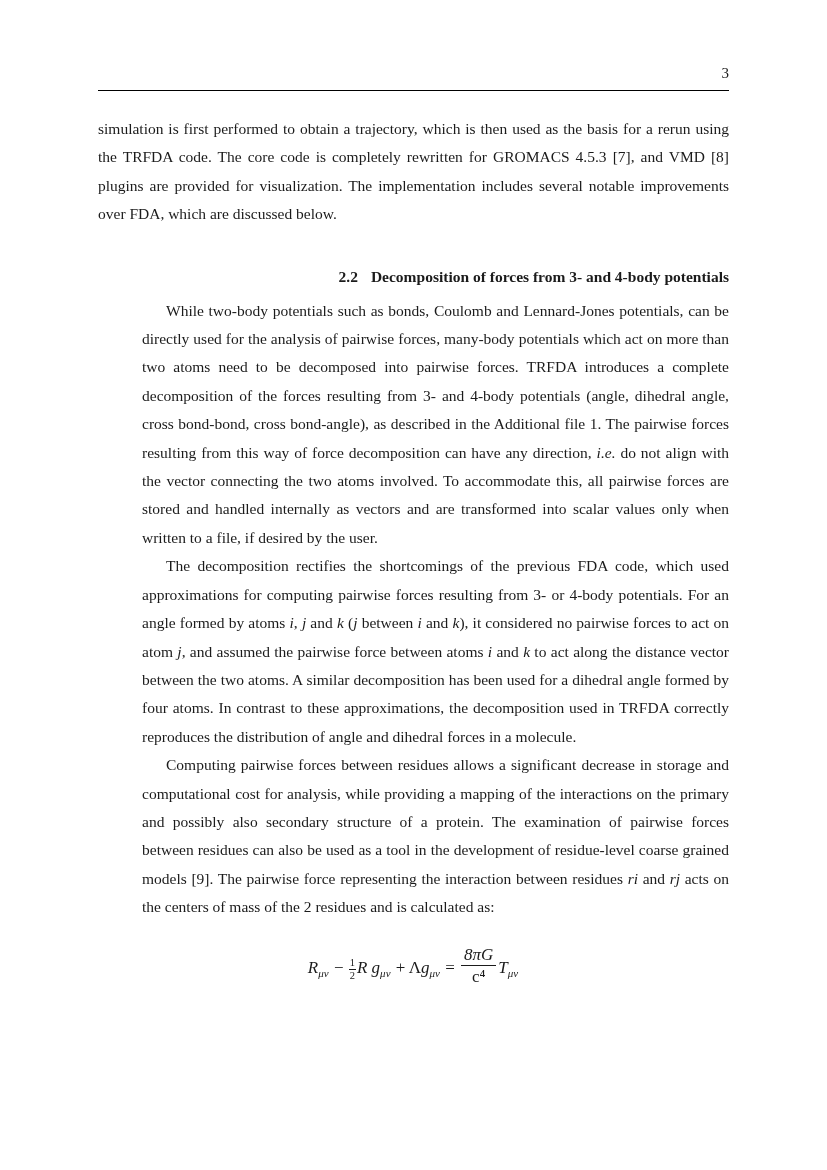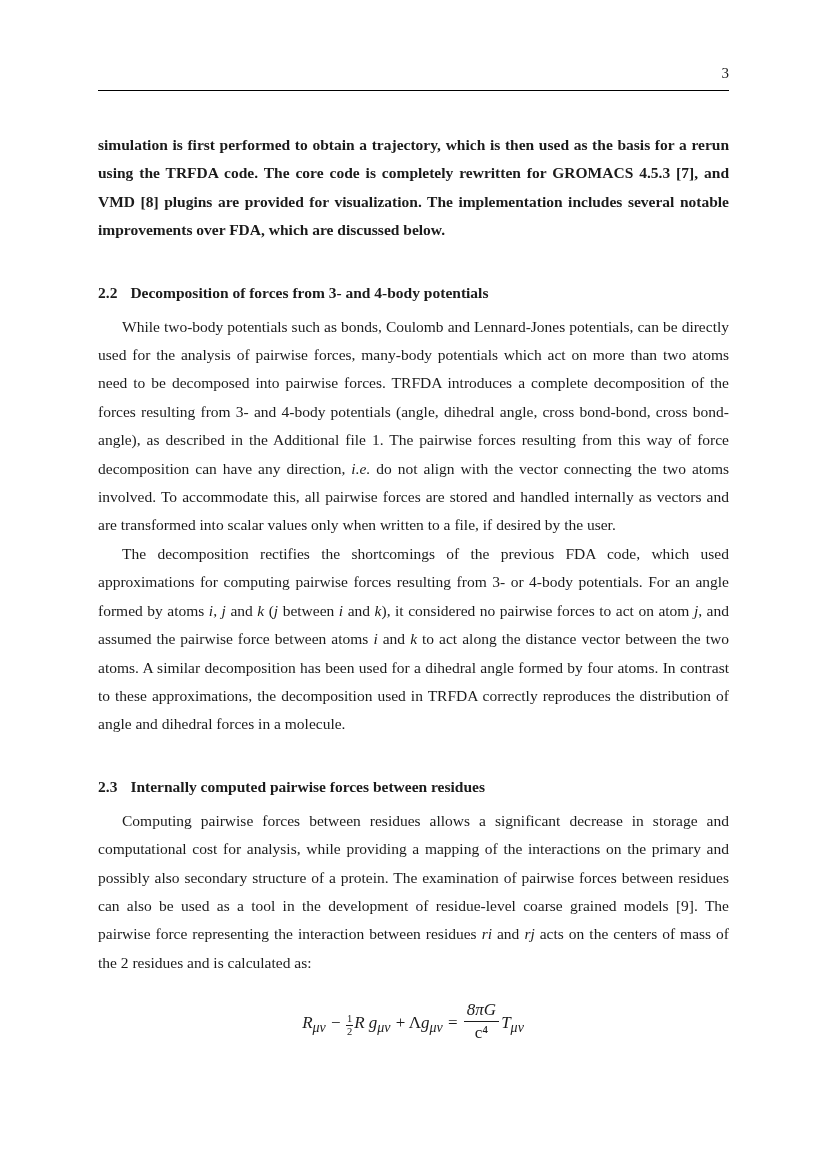--- a/index.html
+++ b/index.html
@@ -29,44 +29,44 @@
   }
   main.page-body {
     padding-top: 0;
   }
   .para {
     font-size: 15.5px;
     line-height: 28.4px;
     text-align: justify;
     margin: 0;
   }
-  .para.first { margin-top: 40px; font-weight: bold; }
-  .para.indent { text-indent: 24px; }
+  .para.first { margin-top: 24px; }
+  .para.indent { text-indent: 24px; margin-left: 44px; }
   h2.sec-heading {
     font-size: 15.5px;
     font-weight: bold;
     line-height: 24px;
     margin-top: 36px;
     margin-bottom: 8px;
-    text-align: left;
+    text-align: right;
   }
   h2.sec-heading .secnum { margin-right: 13px; }
   .it { font-style: italic; }
   .equation {
     margin-top: 14px;
     text-align: center;
     font-size: 17px;
     line-height: 1;
     white-space: pre-wrap;
   }
   .eq-var { font-style: italic; }
   .eq-op  { font-style: normal; }
   .eq-sub {
     font-style: italic;
-    font-size: 14px;
+    font-size: 11px;
     vertical-align: -4px;
     margin-right: 1px;
   }
   .frac {
     display: inline-block;
     vertical-align: middle;
     text-align: center;
     line-height: 1.15;
     position: relative;
     top: -3px;
@@ -104,22 +104,19 @@
     <p class="para first"><span>simulation is first performed to obtain a trajectory, which is then used as the basis for a rerun using the TRFDA code.  The core code is completely rewritten for GROMACS 4.5.3 [7], and VMD [8] plugins are provided for visualization.  The implementation includes several notable improvements over FDA, which are discussed below.</span></p>
 
     <h2 class="sec-heading">
       <span class="secnum">2.2</span><span>Decomposition of forces from 3- and 4-body potentials</span>
     </h2>
 
     <p class="para indent"><span>While two-body potentials such as bonds, Coulomb and Lennard-Jones potentials, can be directly used for the analysis of pairwise forces, many-body potentials which act on more than two atoms need to be decomposed into pairwise forces.  TRFDA introduces a complete decomposition of the forces resulting from 3- and 4-body potentials (angle, dihedral angle, cross bond-bond, cross bond-angle), as described in the Additional file 1.  The pairwise forces resulting from this way of force decomposition can have any direction, </span><span class="it">i.e.</span><span> do not align with the vector connecting the two atoms involved.  To accommodate this, all pairwise forces are stored and handled internally as vectors and are transformed into scalar values only when written to a file, if desired by the user.</span></p>
 
     <p class="para indent"><span>The decomposition rectifies the shortcomings of the previous FDA code, which used approximations for computing pairwise forces resulting from 3- or 4-body potentials.  For an angle formed by atoms </span><span class="it">i</span><span>, </span><span class="it">j</span><span> and </span><span class="it">k</span><span> (</span><span class="it">j</span><span> between </span><span class="it">i</span><span> and </span><span class="it">k</span><span>), it considered no pairwise forces to act on atom </span><span class="it">j</span><span>, and assumed the pairwise force between atoms </span><span class="it">i</span><span> and </span><span class="it">k</span><span> to act along the distance vector between the two atoms.  A similar decomposition has been used for a dihedral angle formed by four atoms.  In contrast to these approximations, the decomposition used in TRFDA correctly reproduces the distribution of angle and dihedral forces in a molecule.</span></p>
 
-    <h2 class="sec-heading">
-      <span class="secnum">2.3</span><span>Internally computed pairwise forces between residues</span>
-    </h2>
 
     <p class="para indent"><span>Computing pairwise forces between residues allows a significant decrease in storage and computational cost for analysis, while providing a mapping of the interactions on the primary and possibly also secondary structure of a protein.  The examination of pairwise forces between residues can also be used as a tool in the development of residue-level coarse grained models [9].  The pairwise force representing the interaction between residues </span><span class="it">ri</span><span> and </span><span class="it">rj</span><span> acts on the centers of mass of the 2 residues and is calculated as:</span></p>
 
     <div class="equation"><span class="eq-var">R</span><span class="eq-sub">μν</span><span class="eq-op"> − </span><span class="frac frac-small"><span class="num">1</span><span class="den">2</span></span><span class="eq-var">R</span><span class="eq-op"> </span><span class="eq-var">g</span><span class="eq-sub">μν</span><span class="eq-op"> + </span><span class="eq-op">Λ</span><span class="eq-var">g</span><span class="eq-sub">μν</span><span class="eq-op"> = </span><span class="frac"><span class="num">8πG</span><span class="den">c⁴</span></span><span class="eq-var">T</span><span class="eq-sub">μν</span></div>
 
   </main>
 </div>
 
 </body></html>

